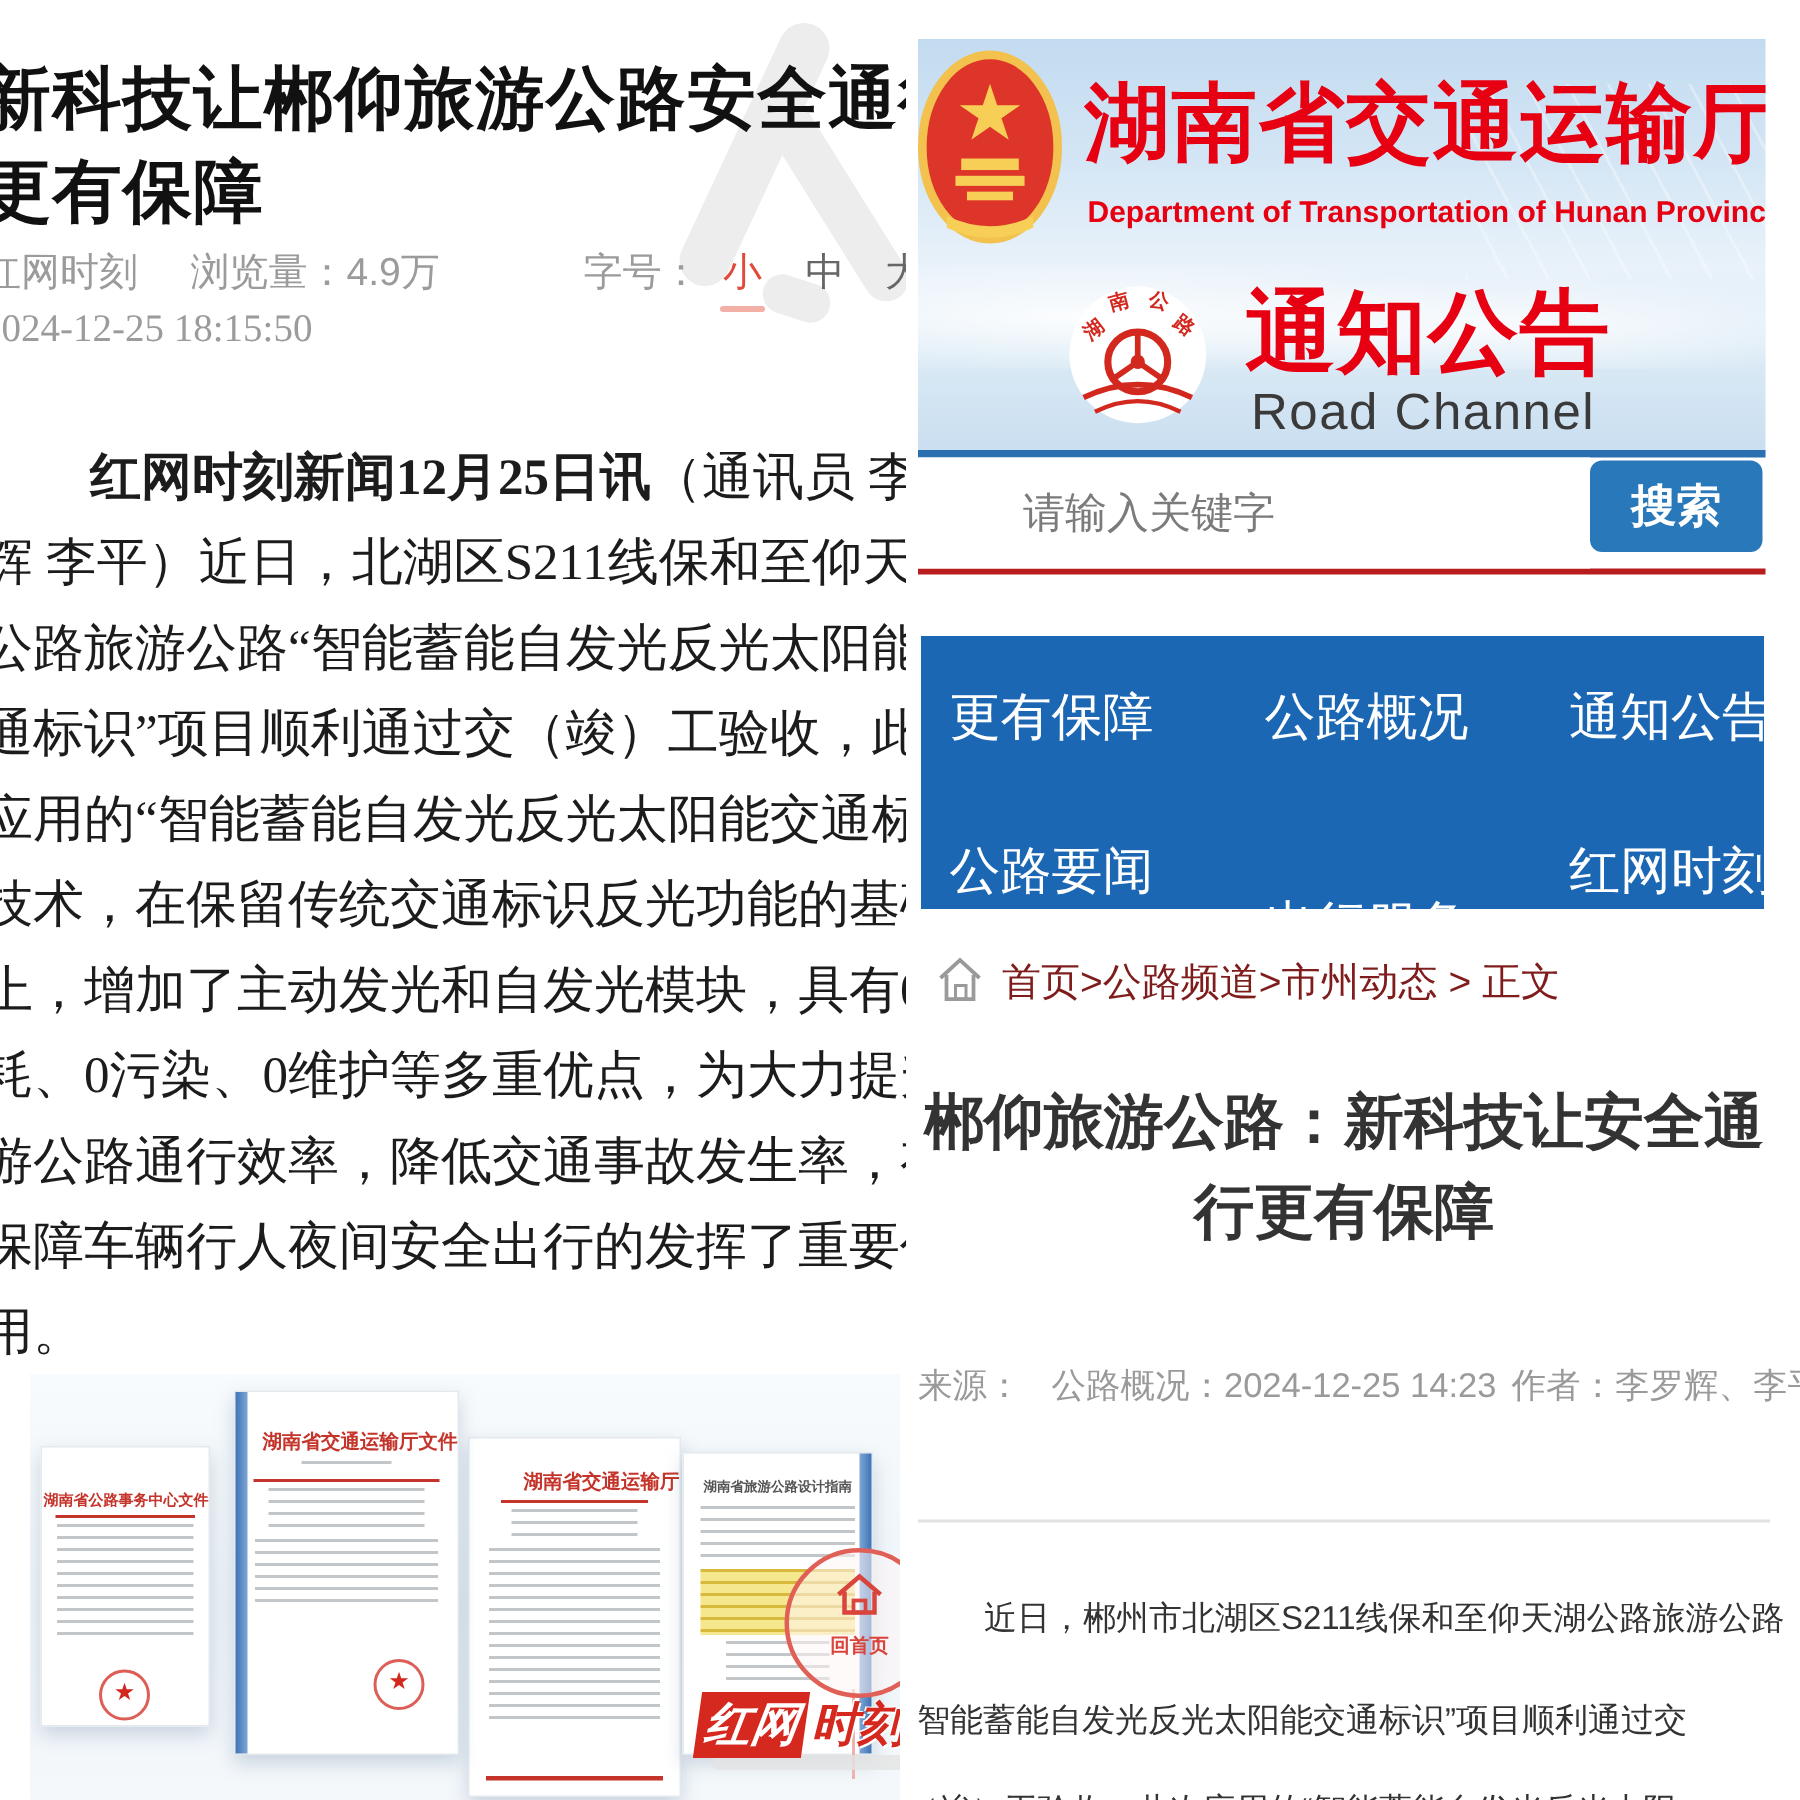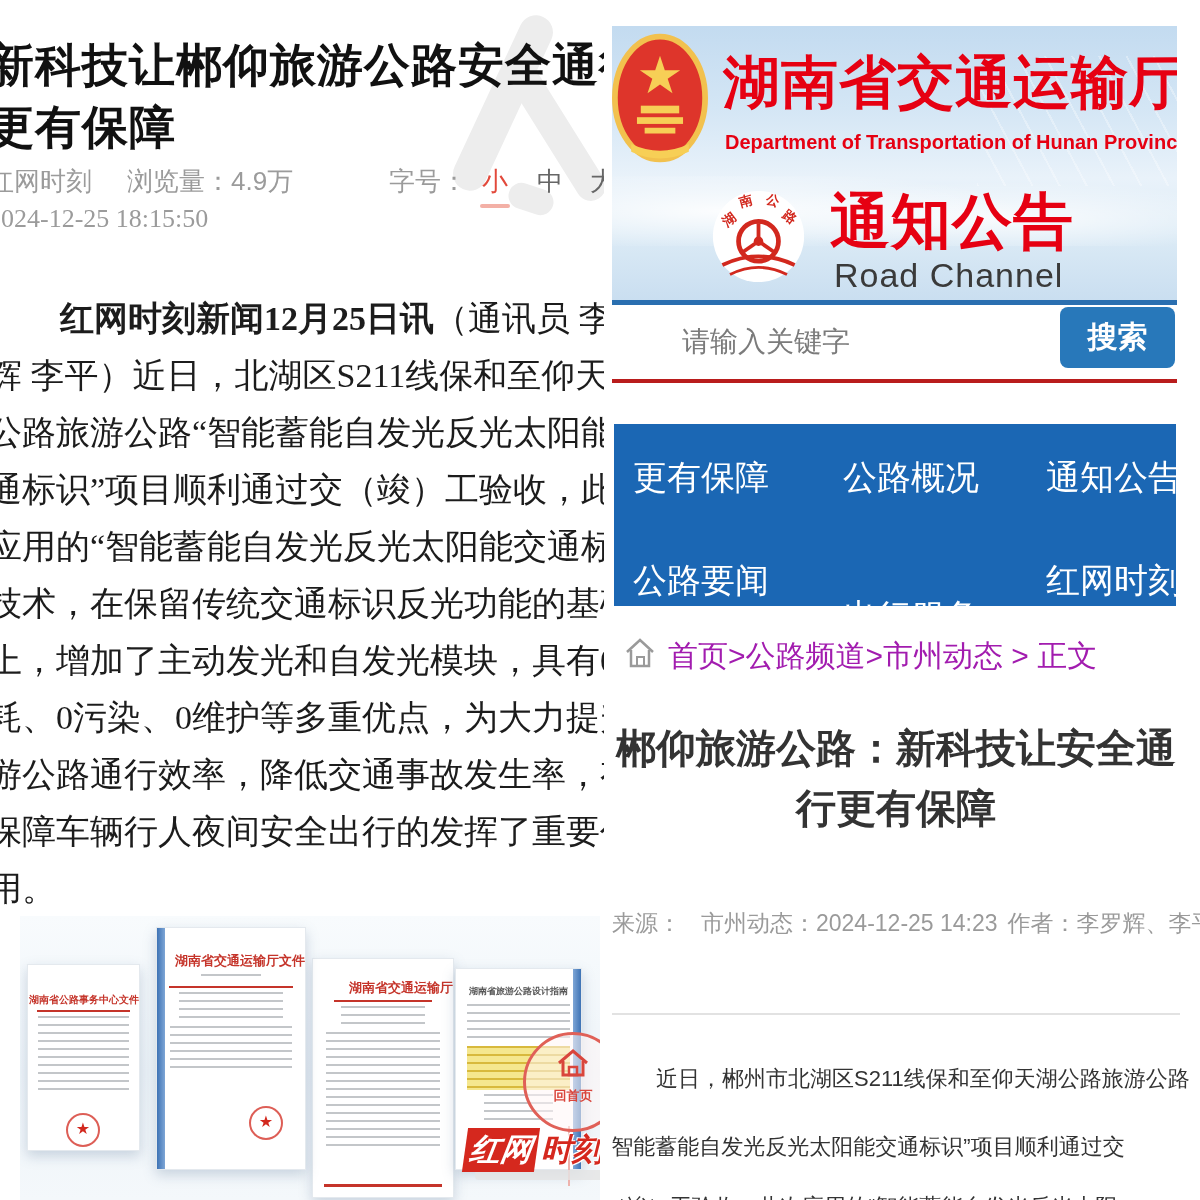--- a/index.html
+++ b/index.html
@@ -61,21 +61,21 @@
                 font-family:"Liberation Sans",sans-serif;background:#fff;}
   .search-input::placeholder{color:#7b7b7b;}
   .search-btn{position:absolute;left:448px;top:2px;width:115px;height:61px;background:#2878ba;border:none;
               border-radius:8px;color:#fff;font-size:30px;font-weight:bold;
               font-family:"Liberation Sans",sans-serif;}
   .mag{position:absolute;left:20px;top:18px;}
 
   .nav-box{position:absolute;left:2px;top:424px;width:562px;height:182px;background:#1b67b4;}
   .nav-item{position:absolute;color:#fff;font-size:34px;white-space:nowrap;cursor:pointer;}
 
-  .crumb-text{color:#a21caf;font-size:30px;}
+  .crumb-text{color:#7f1d1d;font-size:26px;}
 
   .r-title{color:#333;font-weight:bold;font-size:40px;text-align:center;width:568px;}
   .r-meta{color:#9a9a9a;font-size:23px;text-align:center;width:568px;white-space:nowrap;}
   .r-fontrow{color:#9a9a9a;font-size:22px;text-align:center;width:568px;}
   .r-font-small{color:#4a87c8;}
   .r-divider{position:absolute;left:0;top:1013px;width:568px;height:2px;background:#e2e2e2;}
   .r-body{color:#333;font-size:22px;}
 </style>
 </head>
 <body>
@@ -226,21 +226,21 @@
       <path d="M4 16 L17 4 L30 16" fill="none" stroke="#9a9a9a" stroke-width="2.5"></path>
       <path d="M8 14 L8 30 L26 30 L26 14" fill="none" stroke="#9a9a9a" stroke-width="2.5"></path>
       <rect x="14" y="21" width="7" height="9" fill="none" stroke="#9a9a9a" stroke-width="2"></rect>
     </svg>
     <div class="abs nowrap crumb-text" style="left:56px;top:641px;">首页&gt;公路频道&gt;市州动态 &gt; 正文</div>
 
     <div class="abs nowrap r-title" style="left:0px;top:788px;">行更有保障</div>
     <div class="abs nowrap r-title" style="left:0px;top:728px;">郴仰旅游公路：新科技让安全通</div>
 
     <div class="abs r-meta" style="left:0px;top:908px;">
-      <span>来源：</span><span style="display:inline-block;width:20px;"></span><span>市州动态：</span><span>2024-12-25 14:23</span><span style="display:inline-block;width:10px;"></span><span>作者：</span><span>李罗辉、李平</span>
+      <span>来源：</span><span style="display:inline-block;width:20px;"></span><span>公路概况：</span><span>2024-12-25 14:23</span><span style="display:inline-block;width:10px;"></span><span>作者：</span><span>李罗辉、李平</span>
     </div>
 
 
     <div class="r-divider"></div>
 
     <div class="abs nowrap r-body" style="left:44px;top:1068px;">近日，郴州市北湖区S211线保和至仰天湖公路旅游公路</div>
     <div class="abs nowrap r-body" style="left:-8px;top:1136px;">“智能蓄能自发光反光太阳能交通标识”项目顺利通过交</div>
     <div class="abs nowrap r-body" style="left:-8px;top:1196px;">（竣）工验收，此次应用的“智能蓄能自发光反光太阳</div>
   </div>
 </div>

